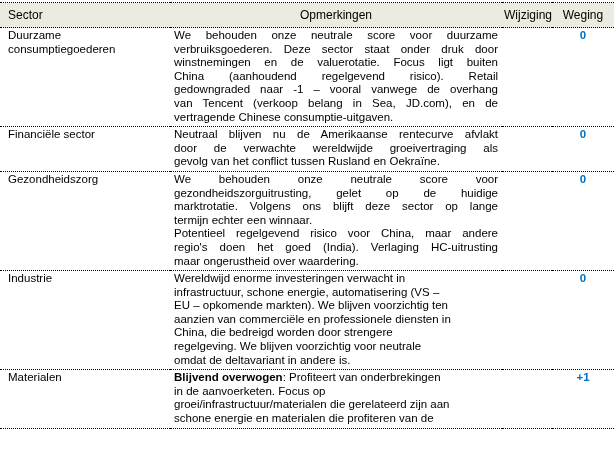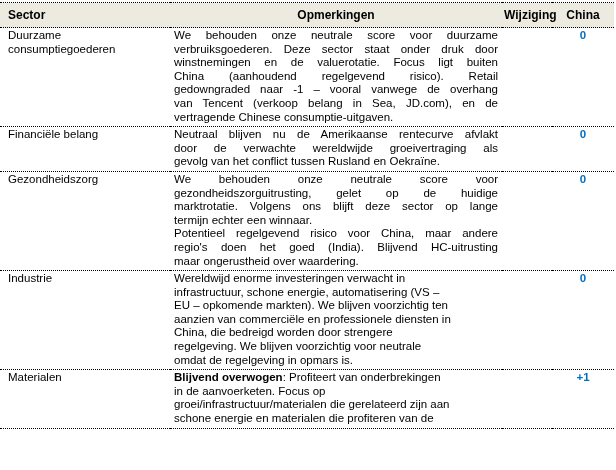--- a/index.html
+++ b/index.html
@@ -25,21 +25,21 @@
   col.c-sector   { width: 170px; }
   col.c-remarks  { width: 332px; }
   col.c-change   { width: 50px;  }
   col.c-weight   { width: 62px;  }
 
   thead th {
     background: #EDEADF;
     border-top: 1px dotted #000;
     border-bottom: 1px dotted #000;
     font-size: 12px;
-    font-weight: bold;
+    font-weight: normal;
     padding: 5px 2px 5px 2px;
     text-align: center;
     white-space: nowrap;
     margin-left: 23px;
   }
   thead th.h-sector {
     text-align: left;
     padding-left: 8px;
   }
 
@@ -81,42 +81,42 @@
       <col class="c-sector">
       <col class="c-remarks">
       <col class="c-change">
       <col class="c-weight">
     </colgroup>
     <thead>
       <tr>
         <th class="h-sector">Sector</th>
         <th>Opmerkingen</th>
         <th>Wijziging</th>
-        <th>China</th>
+        <th>Weging</th>
       </tr>
     </thead>
     <tbody id="rows">
         <tr>
           <td class="cell-sector">Duurzame consumptiegoederen</td>
           <td class="cell-remarks">
             <div class="para">
               <div class="ln j">We behouden onze neutrale score voor duurzame</div>
               <div class="ln j">verbruiksgoederen. Deze sector staat onder druk door</div>
               <div class="ln j">winstnemingen en de valuerotatie. Focus ligt buiten</div>
               <div class="ln j">China (aanhoudend regelgevend risico). Retail</div>
               <div class="ln j">gedowngraded naar -1 – vooral vanwege de overhang</div>
               <div class="ln j">van Tencent (verkoop belang in Sea, JD.com), en de</div>
               <div class="ln">vertragende Chinese consumptie-uitgaven.</div>
             </div>
           </td>
           <td class="cell-change"></td>
           <td class="cell-weight" style="color: rgb(0, 112, 192);">0</td>
         </tr>
         <tr>
-          <td class="cell-sector">Financiële belang</td>
+          <td class="cell-sector">Financiële sector</td>
           <td class="cell-remarks">
             <div class="para">
               <div class="ln j">Neutraal blijven nu de Amerikaanse rentecurve afvlakt</div>
               <div class="ln j">door de verwachte wereldwijde groeivertraging als</div>
               <div class="ln">gevolg van het conflict tussen Rusland en Oekraïne.</div>
             </div>
           </td>
           <td class="cell-change"></td>
           <td class="cell-weight" style="color: rgb(0, 112, 192);">0</td>
         </tr>
@@ -124,38 +124,38 @@
           <td class="cell-sector">Gezondheidszorg</td>
           <td class="cell-remarks">
             <div class="para">
               <div class="ln j">We behouden onze neutrale score voor</div>
               <div class="ln j">gezondheidszorguitrusting, gelet op de huidige</div>
               <div class="ln j">marktrotatie. Volgens ons blijft deze sector op lange</div>
               <div class="ln">termijn echter een winnaar.</div>
             </div>
             <div class="para">
               <div class="ln j">Potentieel regelgevend risico voor China, maar andere</div>
-              <div class="ln j">regio's doen het goed (India). Blijvend HC-uitrusting</div>
+              <div class="ln j">regio's doen het goed (India). Verlaging HC-uitrusting</div>
               <div class="ln">maar ongerustheid over waardering.</div>
             </div>
           </td>
           <td class="cell-change"></td>
           <td class="cell-weight" style="color: rgb(0, 112, 192);">0</td>
         </tr>
         <tr>
           <td class="cell-sector">Industrie</td>
           <td class="cell-remarks">
             <div class="para">
               <div class="ln">Wereldwijd enorme investeringen verwacht in</div>
               <div class="ln">infrastructuur, schone energie, automatisering (VS –</div>
               <div class="ln">EU – opkomende markten). We blijven voorzichtig ten</div>
               <div class="ln">aanzien van commerciële en professionele diensten in</div>
               <div class="ln">China, die bedreigd worden door strengere</div>
               <div class="ln">regelgeving. We blijven voorzichtig voor neutrale</div>
-              <div class="ln">omdat de regelgeving in opmars is.</div>
+              <div class="ln">omdat de deltavariant in andere is.</div>
             </div>
           </td>
           <td class="cell-change"></td>
           <td class="cell-weight" style="color: rgb(0, 112, 192);">0</td>
         </tr>
         <tr>
           <td class="cell-sector">Materialen</td>
           <td class="cell-remarks">
             <div class="para">
               <div class="ln"><b>Blijvend overwogen</b>: Profiteert van onderbrekingen</div>

